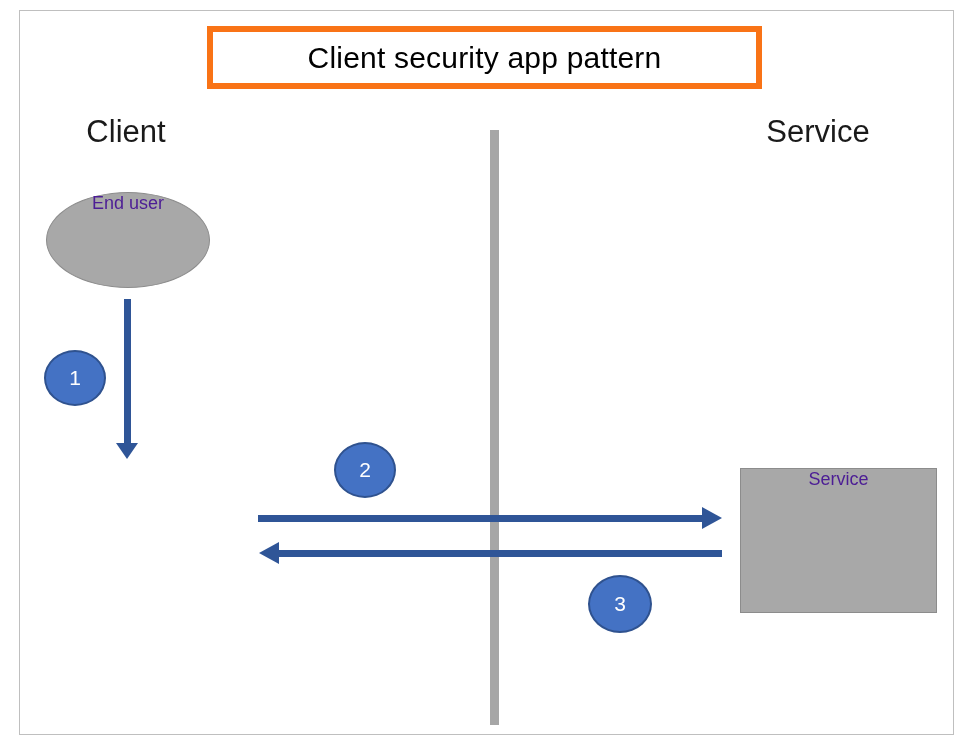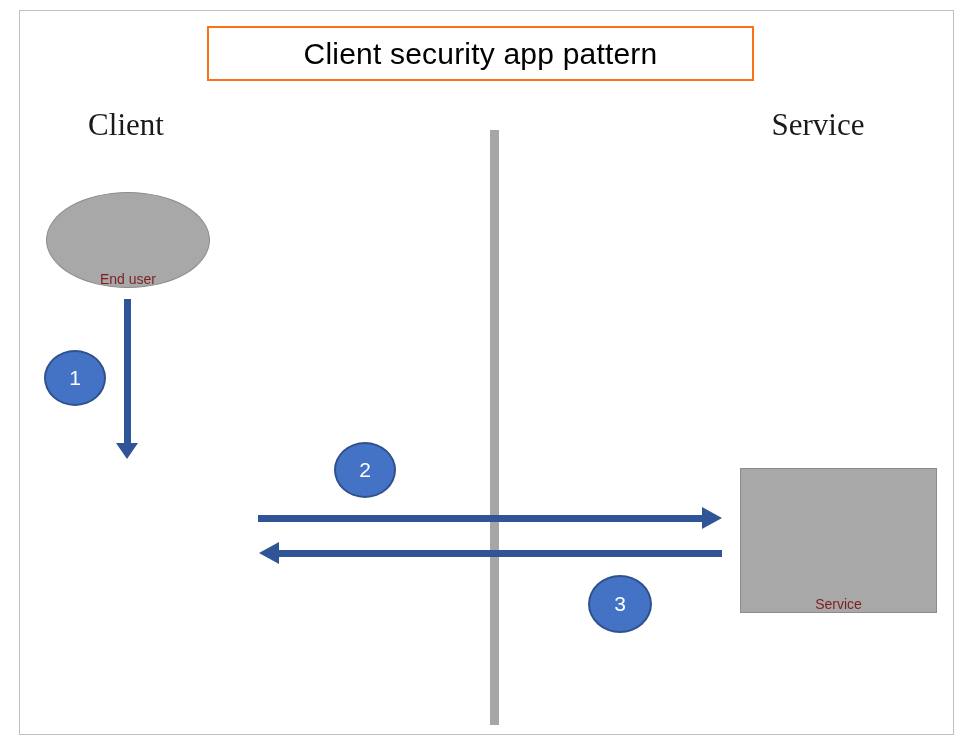--- a/index.html
+++ b/index.html
@@ -19,55 +19,54 @@
     position: absolute;
     left: 19px; top: 10px;
     width: 933px; height: 723px;
     border: 1px solid #BFBFBF;
     background: #ffffff;
   }
   .title-box {
     position: absolute;
     left: 207px; top: 26px;
     width: 543px; height: 51px;
-    border: 2px solid #f97316;
+    border: 6px solid #f97316;
     background: #ffffff;
     display: flex;
     align-items: center;
     justify-content: center;
     font-size: 30px;
     color: #000000;
     letter-spacing: 0.2px;
   }
   .lane-heading {
     position: absolute;
-    top: 107px;
+    top: 114px;
     width: 200px;
     text-align: center;
     font-size: 31px;
     color: #1a1a1a;
-    font-family: Liberation Serif, serif;
   }
   .lane-heading.client { left: 26px; }
   .lane-heading.service { left: 718px; }
   .divider {
     position: absolute;
     left: 490px; top: 130px;
     width: 9px; height: 595px;
     background: #A6A6A6;
   }
   .node {
     position: absolute;
     background: #A8A8A8;
     border: 1px solid #8C8C8C;
     display: flex;
-    align-items: flex-end;
+    align-items: flex-start;
     justify-content: center;
-    color: #7f1d1d;
-    font-size: 14px;
+    color: #4c1d95;
+    font-size: 18px;
   }
   .node.ellipse {
     left: 46px; top: 192px;
     width: 162px; height: 94px;
     border-radius: 50%;
   }
   .node.rect-application {
     left: 35px; top: 468px;
     width: 196px; height: 143px;
   }

